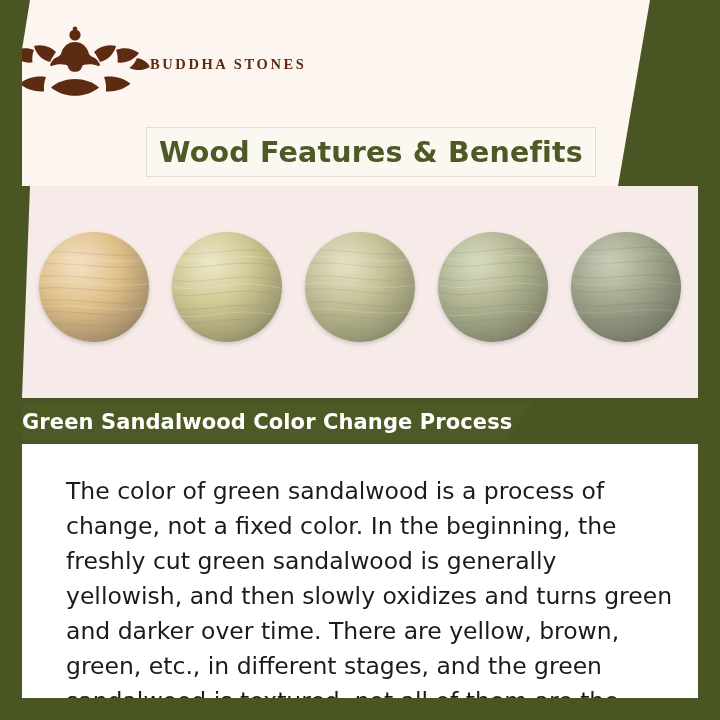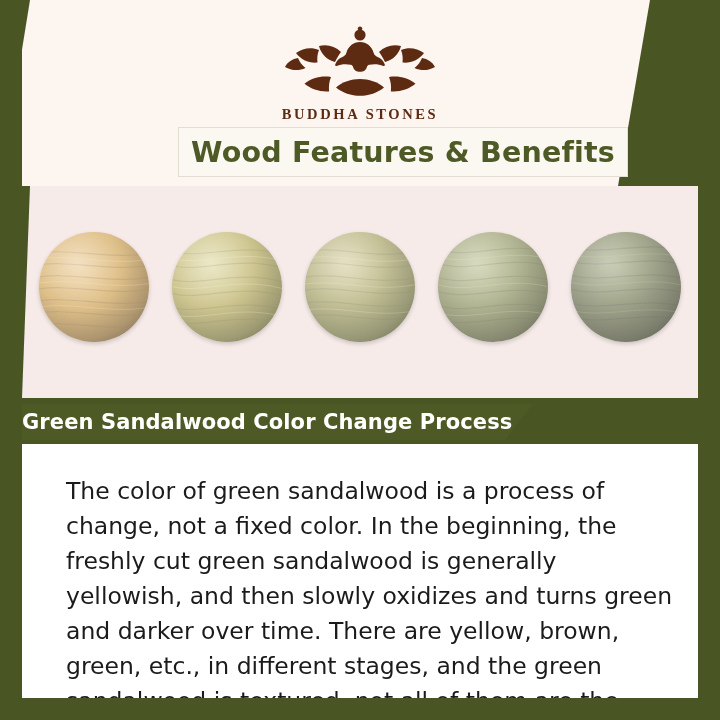--- a/index.html
+++ b/index.html
@@ -31,37 +31,37 @@
     background:#f6ebe8;
   }
   .mid-band-2{
     position:absolute;left:0;top:186px;width:30px;height:212px;
     background:#4a5524;
     clip-path:polygon(0 0, 30px 0, 22px 212px, 0 212px);
   }
   
   .logo-wrap{
     position:absolute;left:0;top:22px;width:720px;
-    display:flex;flex-direction:column;align-items:center;
+    display:flex;flex-direction:row;align-items:center;
   }
   .logo-mark{width:150px;height:78px;display:block;}
   .logo-text{
     margin-top:6px;
     font-family:"Liberation Serif", serif;
     letter-spacing:2.6px;
     font-size:14.5px;
     color:#5d2a12;
     font-weight:700;
   }
   
   .title-box{
     position:absolute;left:146px;top:127px;width:448px;height:48px;
     background:#fbf7f1;
     border:1px solid #e4ded2;
-    display:flex;align-items:center;justify-content:center;margin-left:32px;
+    display:flex;align-items:center;justify-content:center;
   }
   .title-box span{
     font-family:"DejaVu Sans", sans-serif;
     font-size:28.5px;font-weight:bold;color:#4e5a25;
     letter-spacing:.2px;
   }
   
   .balls{
     position:absolute;left:0;top:232px;width:720px;
     display:flex;justify-content:center;gap:23px;

